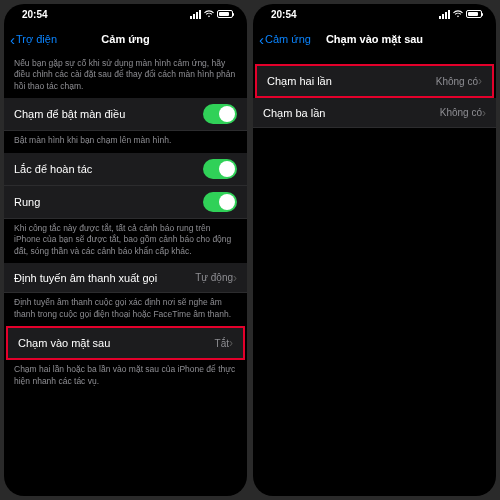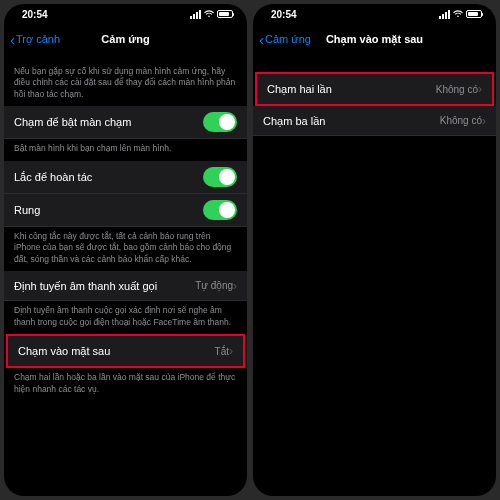--- a/index.html
+++ b/index.html
@@ -57,21 +57,21 @@
   }
   .back .chev { font-size: 15px; line-height: 1; }
   .navtitle {
     position: absolute;
     left: 0; right: 0;
     text-align: center;
     font-size: 11px;
     font-weight: 600;
     pointer-events: none;
   }
-  .content { flex: 1; overflow: hidden; margin-top: 8px; }
+  .content { flex: 1; overflow: hidden; }
   .desc {
     color: #8e8e93;
     font-size: 8.5px;
     line-height: 1.35;
     padding: 4px 10px 6px 10px;
   }
   .row {
     background: #1c1c1e;
     min-height: 30px;
     display: flex;
@@ -119,29 +119,29 @@
           </svg>
         </span>
       <span class="batt">
           <i></i>
         </span>
     </span>
   </div>
   <div class="navbar">
     <div class="back">
       <span class="chev">‹</span>
-      <span>Trợ cảnh</span>
+      <span>Trợ điện</span>
     </div>
     <div class="navtitle">Cảm ứng</div>
   </div>
   <div class="content">
     <div class="desc">Nếu bạn gặp sự cố khi sử dụng màn hình cảm ứng, hãy điều chỉnh các cài đặt sau để thay đổi cách màn hình phản hồi thao tác chạm.</div>
 
     <div class="row">
-      <span class="label">Chạm để bật màn chạm</span>
+      <span class="label">Chạm để bật màn điều</span>
       <span class="toggle"></span>
     </div>
     <div class="desc">Bật màn hình khi bạn chạm lên màn hình.</div>
 
     <div class="row">
       <span class="label">Lắc để hoàn tác</span>
       <span class="toggle"></span>
     </div>
 
     <div class="row">

